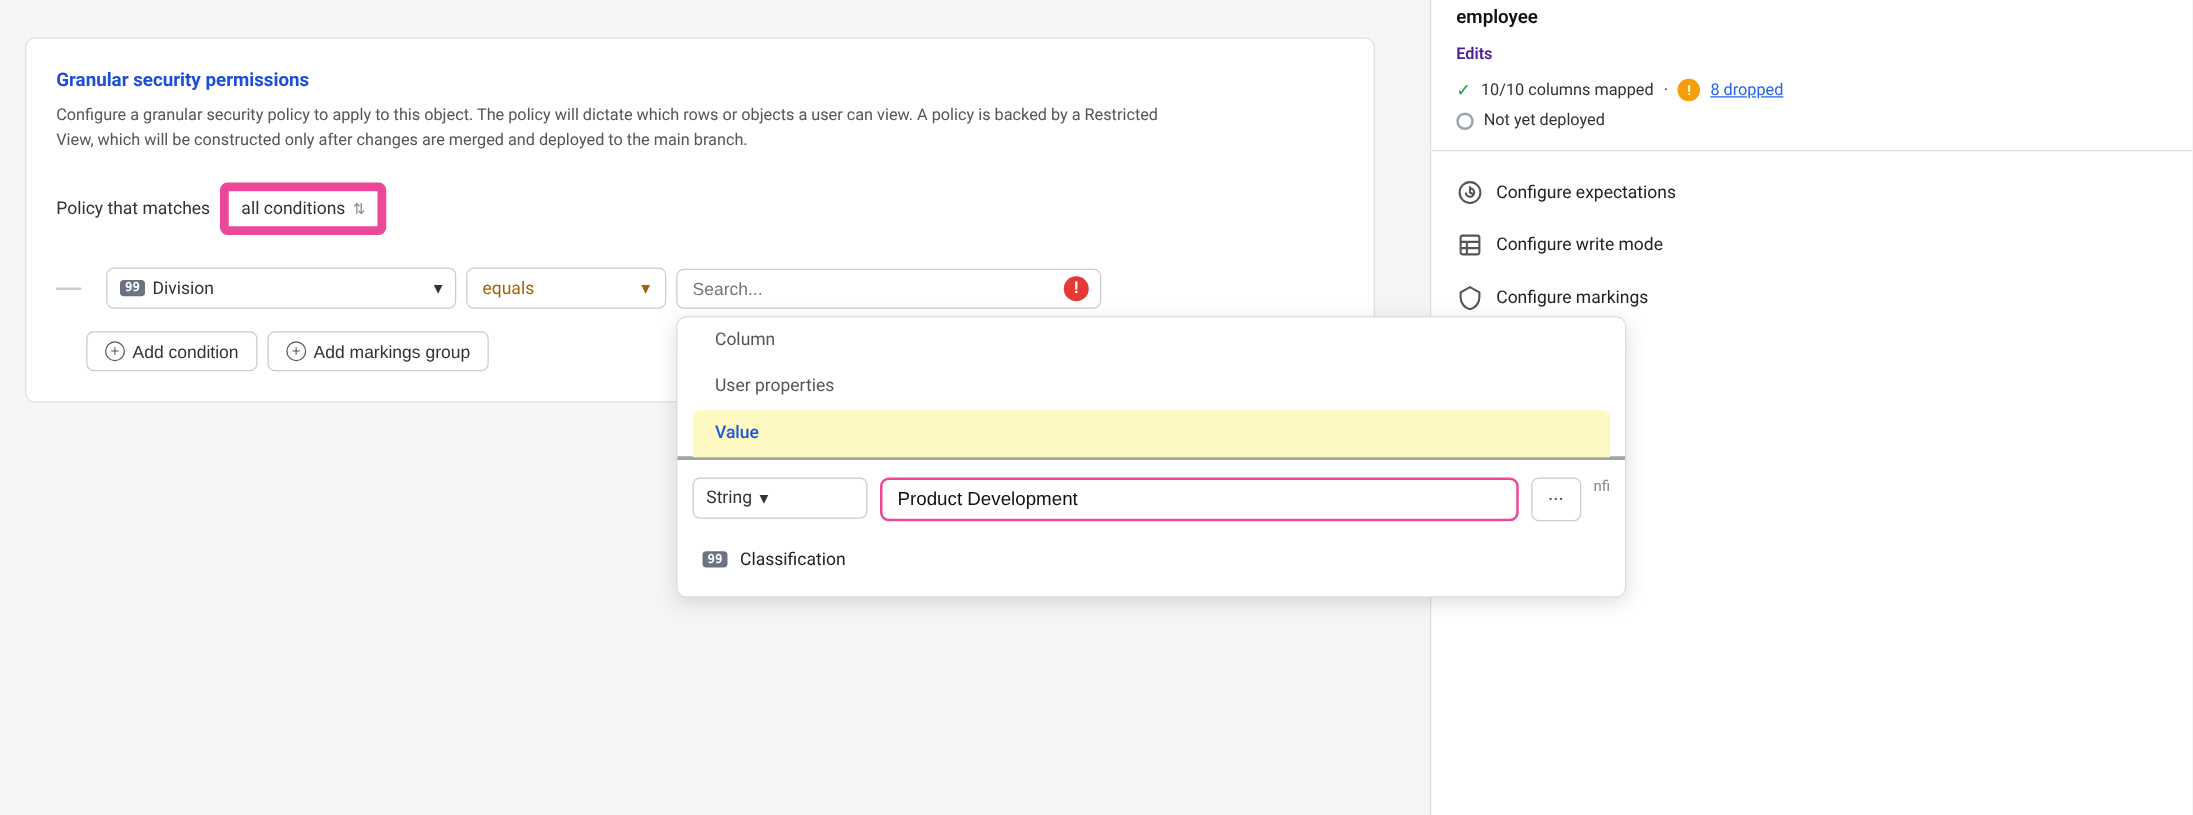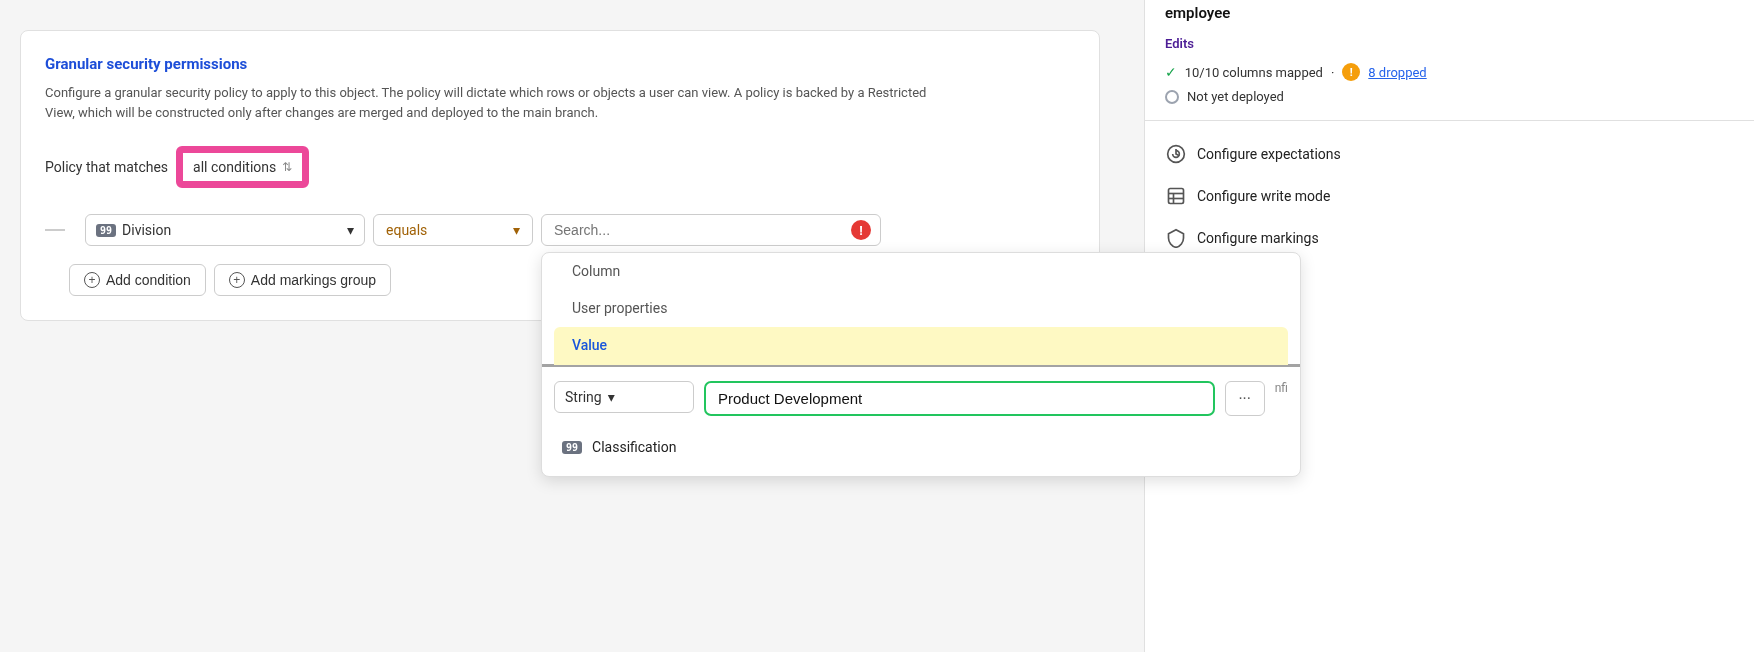--- a/index.html
+++ b/index.html
@@ -250,21 +250,21 @@
       padding: 7px 10px;
       font-size: 14px;
       color: #333;
       min-width: 140px;
       cursor: pointer;
       background: #fff;
     }
 
     .value-input {
       flex: 1;
-      border: 2px solid #22c55e;
+      border: 2px solid #ec4899;
       border-radius: 7px;
       padding: 7px 12px;
       font-size: 15px;
       color: #111;
       outline: none;
       min-width: 380px;
     }
 
     .more-btn {
       display: flex;

